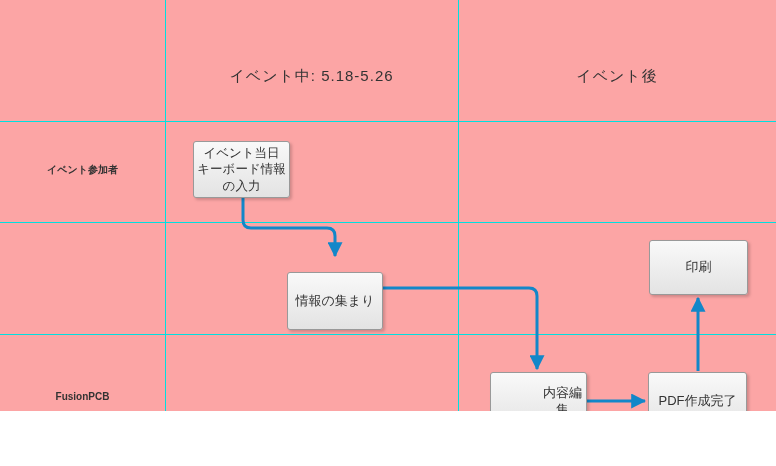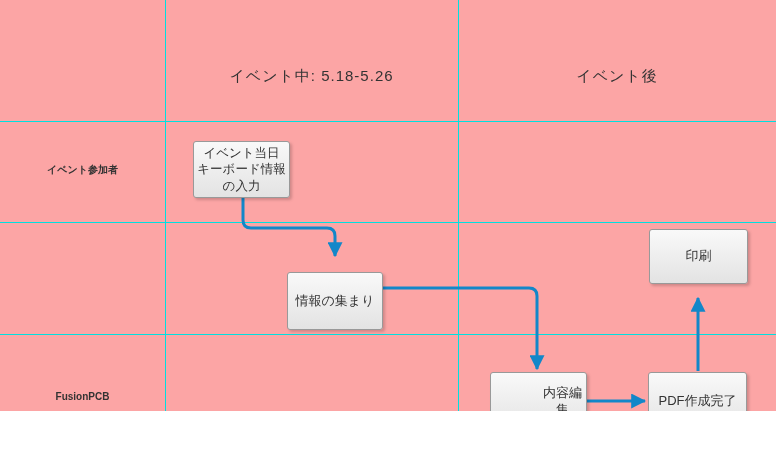--- a/index.html
+++ b/index.html
@@ -37,21 +37,21 @@
     border:1px solid var(--node_border,#999);
     border-radius:3px;
     background:linear-gradient(var(--node_fill_top,#f9f9f9), var(--node_fill_bottom,#e3e3e3));
     box-shadow:2px 2px 3px rgba(0,0,0,0.18);
     display:flex; align-items:center; justify-content:center;
     text-align:center; font-size:13px; color:var(--text,#333);
     white-space:pre-line; line-height:1.3;
   }
   .node.keyboard-input  { left:193px; top:141px; width:97px;  height:57px; font-size:12.5px; }
   .node.info-collection { left:287px; top:272px; width:96px;  height:58px; }
-  .node.print           { left:649px; top:229px; width:99px;  height:55px; }
+  .node.print           { left:649px; top:240px; width:99px;  height:55px; }
   .node.content-edit    { left:490px; top:372px; width:97px;  height:59px;padding-left:48px; }
   .node.pdf-complete    { left:648px; top:372px; width:99px;  height:59px; }
 
   
   svg.edges { position:absolute; left:0; top:0; pointer-events:none; }
   svg.edges path.edge {
     fill:none; stroke:var(--edge,#1287c9); stroke-width:3; stroke-linejoin:round;
   }
 </style>
 </head>

